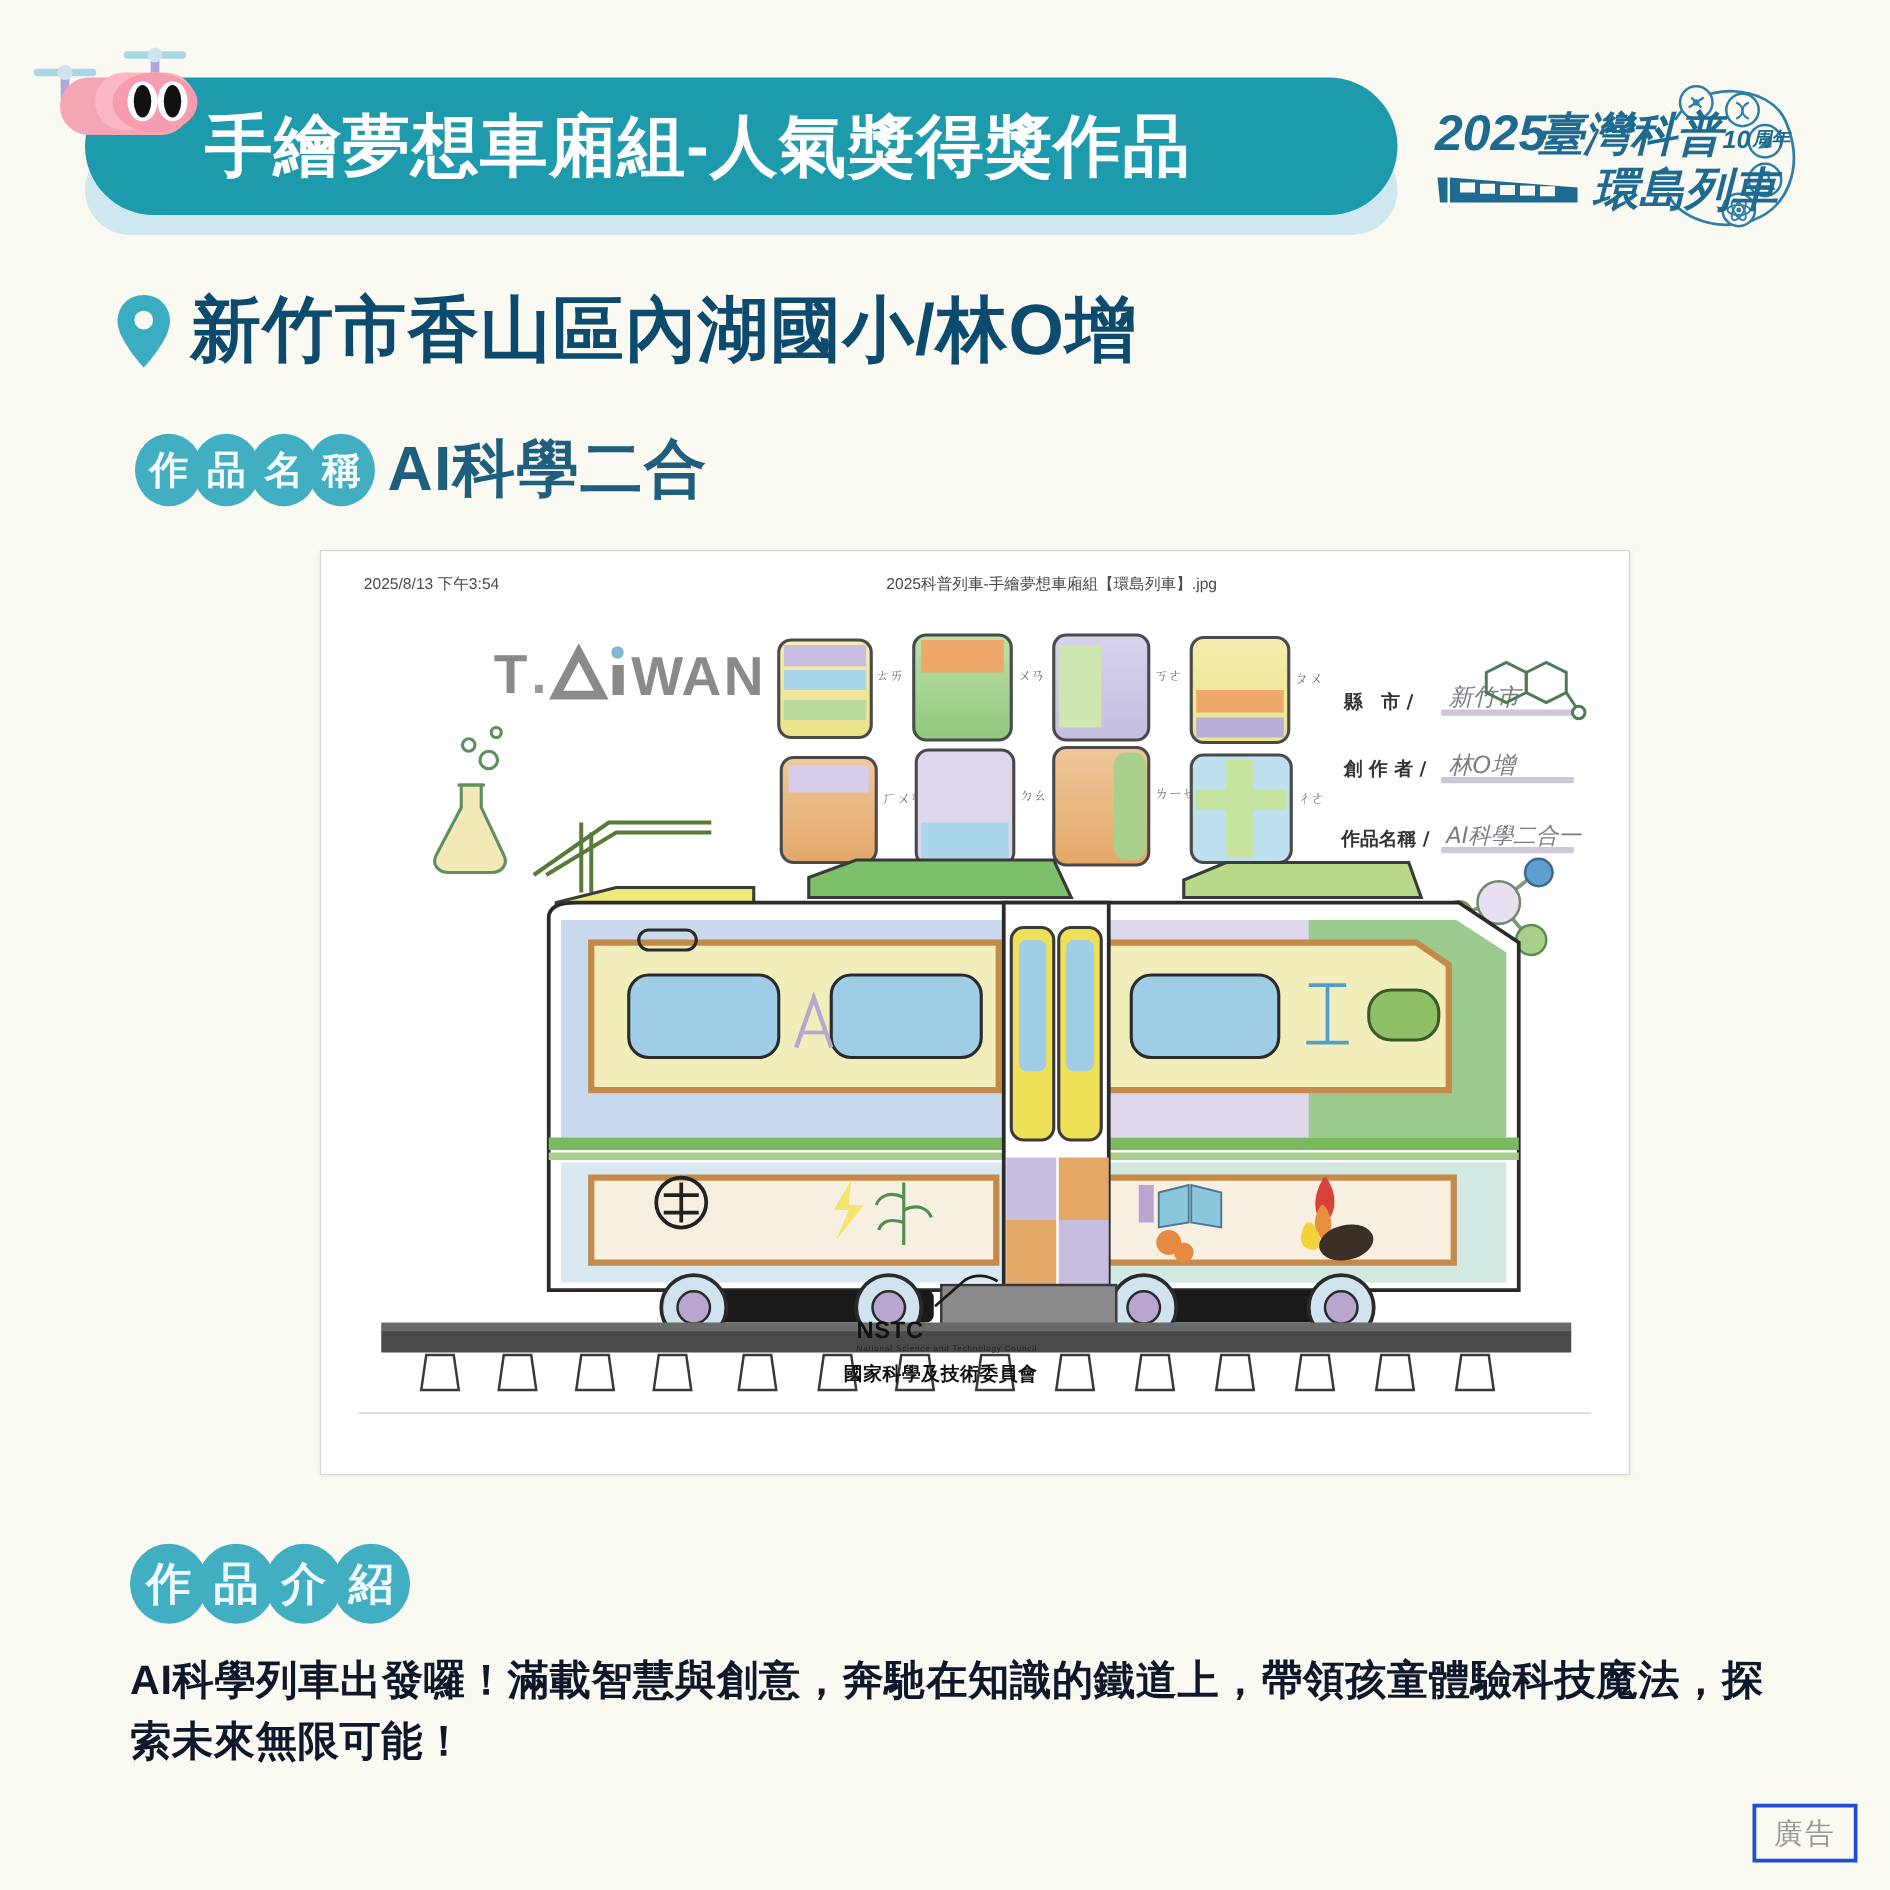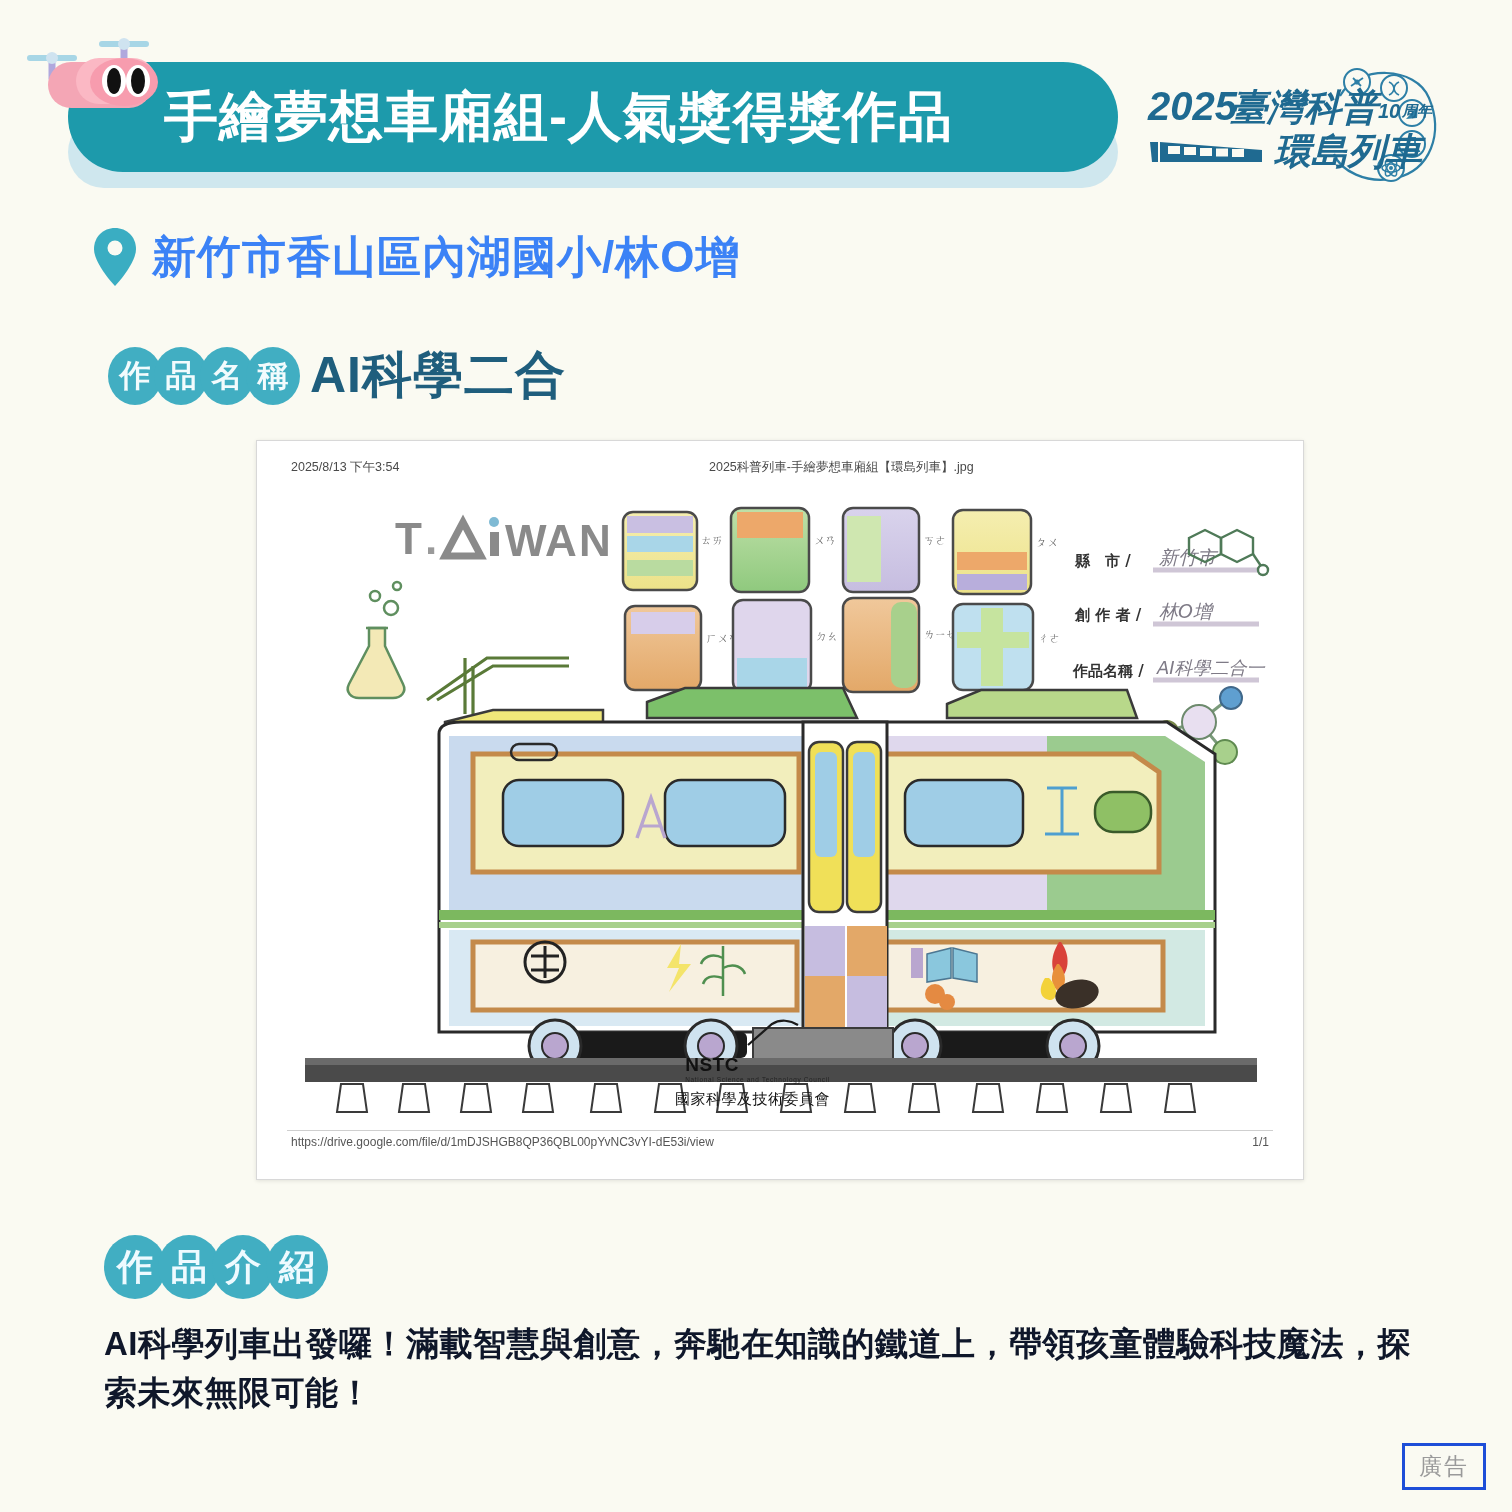--- a/index.html
+++ b/index.html
@@ -31,21 +31,21 @@
 
   
   .drone { position: absolute; left: 18px; top: 18px; width: 150px; height: 105px; }
 
   
   .logo { position: absolute; right: 48px; top: 58px; width: 320px; height: 130px; }
 
   
   .loc-row { position: absolute; left: 92px; top: 226px; display: flex; align-items: center; gap: 14px; }
   .pin-icon { width: 46px; height: 62px; flex: none; }
-  .loc-text { font-size: 44px; font-weight: 700; color: #3b82f6; white-space: nowrap; letter-spacing: 1px; }
+  .loc-text { font-size: 57px; font-weight: 700; color: #0c4a6e; white-space: nowrap; letter-spacing: 1px; }
 
   
   .title-row { position: absolute; left: 108px; top: 342px; display: flex; align-items: center; gap: 18px; }
   .pill {
     display: flex; align-items: center; background: transparent;
     height: 60px; padding: 0;
   }
   .pill-ch {
     width: 54px; height: 58px; margin-right: -8px;
     background: #41aec2; border-radius: 50%;
@@ -458,28 +458,24 @@
     </svg>
 
     <div style="position:absolute; left:418px; bottom:62px; display:flex; align-items:flex-end; gap:7px;flex-direction:column;">
       <svg width="84" height="30" viewBox="0 0 84 30">
         <path d="M2 27 L26 6 C34 1 44 2 52 7" fill="none" stroke="#1a1a1a" stroke-width="2.2"></path>
       </svg>
       <div style="margin-left:-58px;">
         <div style="font-size:19px; font-weight:700; color:#111; letter-spacing:0.5px; line-height:1;">NSTC</div>
         <div style="font-size:6.4px; color:#222; letter-spacing:0.7px; margin-top:2px;">National Science and Technology Council</div>
       </div>
-      <div style="font-size:15px; font-weight:400; color:#111; letter-spacing:0.5px; margin-bottom:8px;">國家科學及技術委員會</div>
+      <div style="font-size:15px; font-weight:700; color:#111; letter-spacing:0.5px; margin-bottom:8px;">國家科學及技術委員會</div>
     </div>
 
     <div class="doc-sep"></div>
-    <div class="doc-ftr">
-      <div class="df-left">https://drive.google.com/file/d/1mDJSHGB8QP36QBL00pYvNC3vYI-dE53i/view</div>
-      <div class="df-right">1/1</div>
-    </div>
   </div>
 
   <div class="desc-pill">
     <div class="desc-ch">作</div>
     <div class="desc-ch">品</div>
     <div class="desc-ch">介</div>
     <div class="desc-ch">紹</div>
   </div>
   <div class="desc-body">AI科學列車出發囉！滿載智慧與創意，奔馳在知識的鐵道上，帶領孩童體驗科技魔法，探索未來無限可能！</div>
 

